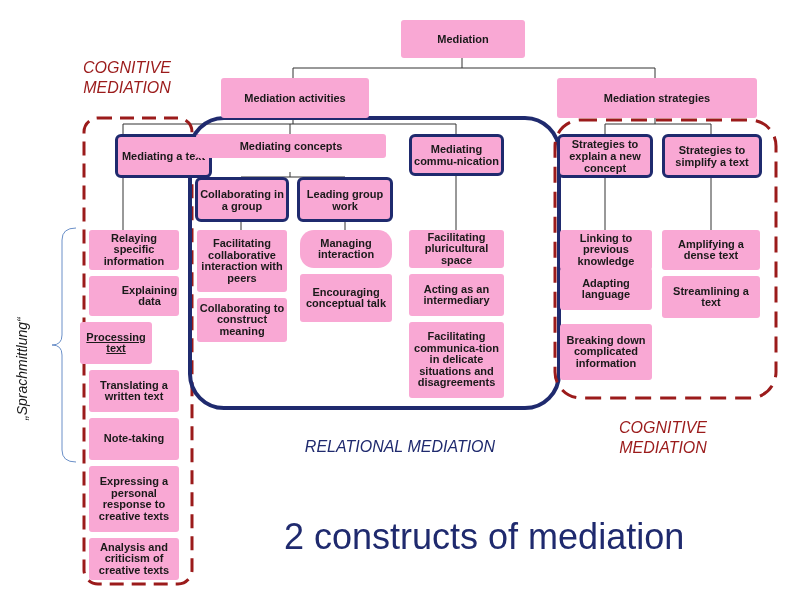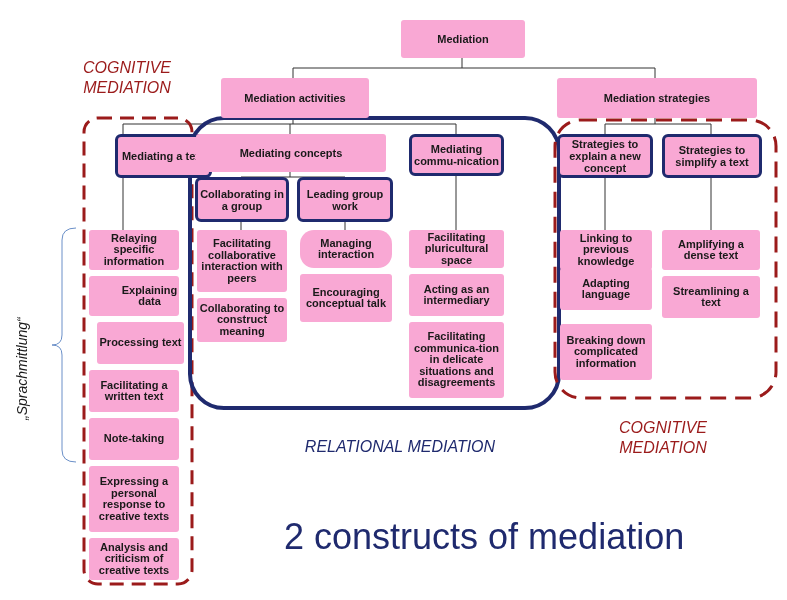--- a/index.html
+++ b/index.html
@@ -44,32 +44,32 @@
   <rect x="84" y="118" width="108" height="466" rx="14" stroke="#9b1b1b" stroke-width="3" fill="none" stroke-dasharray="14 8"></rect>
   <rect x="190" y="118" width="369" height="290" rx="34" stroke="#1f2a6e" stroke-width="4" fill="none"></rect>
   <rect x="555" y="120" width="221" height="278" rx="26" stroke="#9b1b1b" stroke-width="3" fill="none" stroke-dasharray="16 9"></rect>
 </svg>
 
 <div class="box" style="left:401px;top:20px;width:124px;height:38px;">Mediation</div>
 <div class="box" style="left:221px;top:78px;width:148px;height:40px;">Mediation activities</div>
 <div class="box" style="left:557px;top:78px;width:200px;height:40px;">Mediation strategies</div>
 
 <div class="box bold-outline" style="left:83px;top:134px;width:97px;height:44px;margin-left:32px;">Mediating a text</div>
-<div class="box" style="left:196px;top:134px;width:190px;height:38px;">Mediating concepts</div>
+<div class="box" style="left:196px;top:134px;width:190px;height:24px;">Mediating concepts</div>
 <div class="box bold-outline" style="left:409px;top:134px;width:95px;height:42px;">Mediating commu-nication</div>
 <div class="box bold-outline" style="left:557px;top:134px;width:96px;height:44px;">Strategies to explain a new concept</div>
 <div class="box bold-outline" style="left:662px;top:134px;width:100px;height:44px;">Strategies to simplify a text</div>
 
 <div class="box bold-outline" style="left:195px;top:177px;width:94px;height:45px;">Collaborating in a group</div>
 <div class="box bold-outline" style="left:297px;top:177px;width:96px;height:45px;">Leading group work</div>
 
 <div class="box leaf" style="left:89px;top:230px;width:90px;height:40px;">Relaying specific information</div>
 <div class="box leaf" style="left:89px;top:276px;width:90px;height:40px;padding-left:33px;">Explaining data</div>
-<div class="box leaf" style="left:97px;top:322px;width:87px;height:42px;">Processing text</div>
-<div class="box leaf" style="left:89px;top:370px;width:90px;height:42px;">Facilitating a written text</div>
+<div class="box leaf" style="left:80px;top:322px;width:72px;height:42px;text-decoration:underline;">Processing text</div>
+<div class="box leaf" style="left:89px;top:370px;width:90px;height:42px;">Translating a written text</div>
 <div class="box leaf" style="left:89px;top:418px;width:90px;height:42px;">Note-taking</div>
 <div class="box leaf" style="left:89px;top:466px;width:90px;height:66px;">Expressing a personal response to creative texts</div>
 <div class="box leaf" style="left:89px;top:538px;width:90px;height:42px;">Analysis and criticism of creative texts</div>
 
 <div class="box leaf" style="left:197px;top:230px;width:90px;height:62px;">Facilitating collaborative interaction with peers</div>
 <div class="box leaf" style="left:197px;top:298px;width:90px;height:44px;">Collaborating to construct meaning</div>
 <div class="box leaf" style="left:300px;top:230px;width:92px;height:38px;border-radius:14px;">Managing interaction</div>
 <div class="box leaf" style="left:300px;top:274px;width:92px;height:48px;">Encouraging conceptual talk</div>
 
 <div class="box leaf" style="left:409px;top:230px;width:95px;height:38px;">Facilitating pluricultural space</div>

